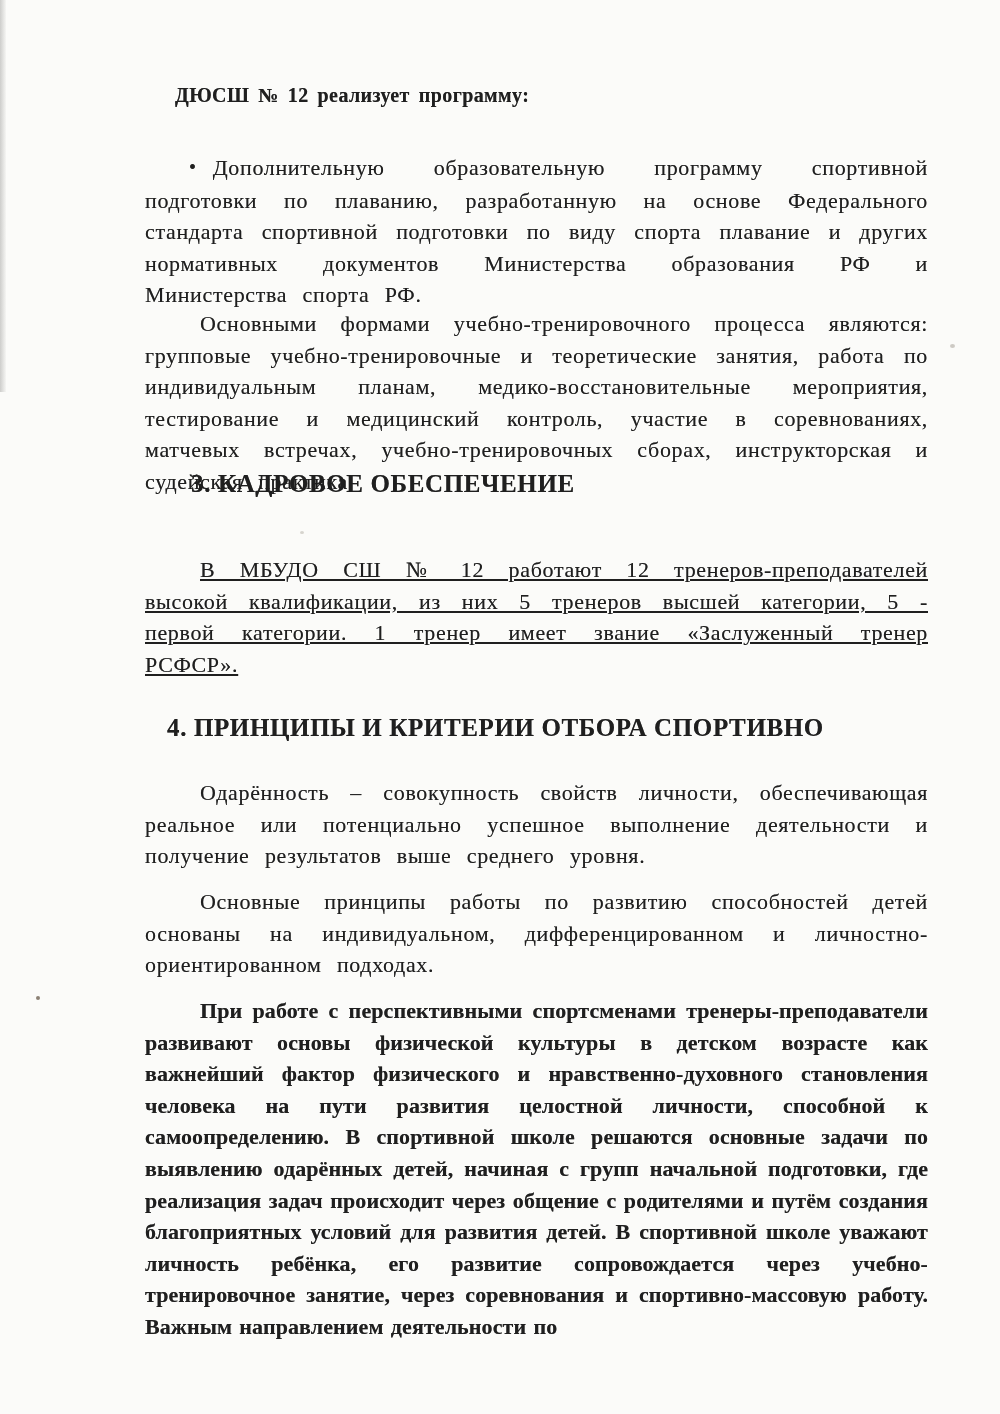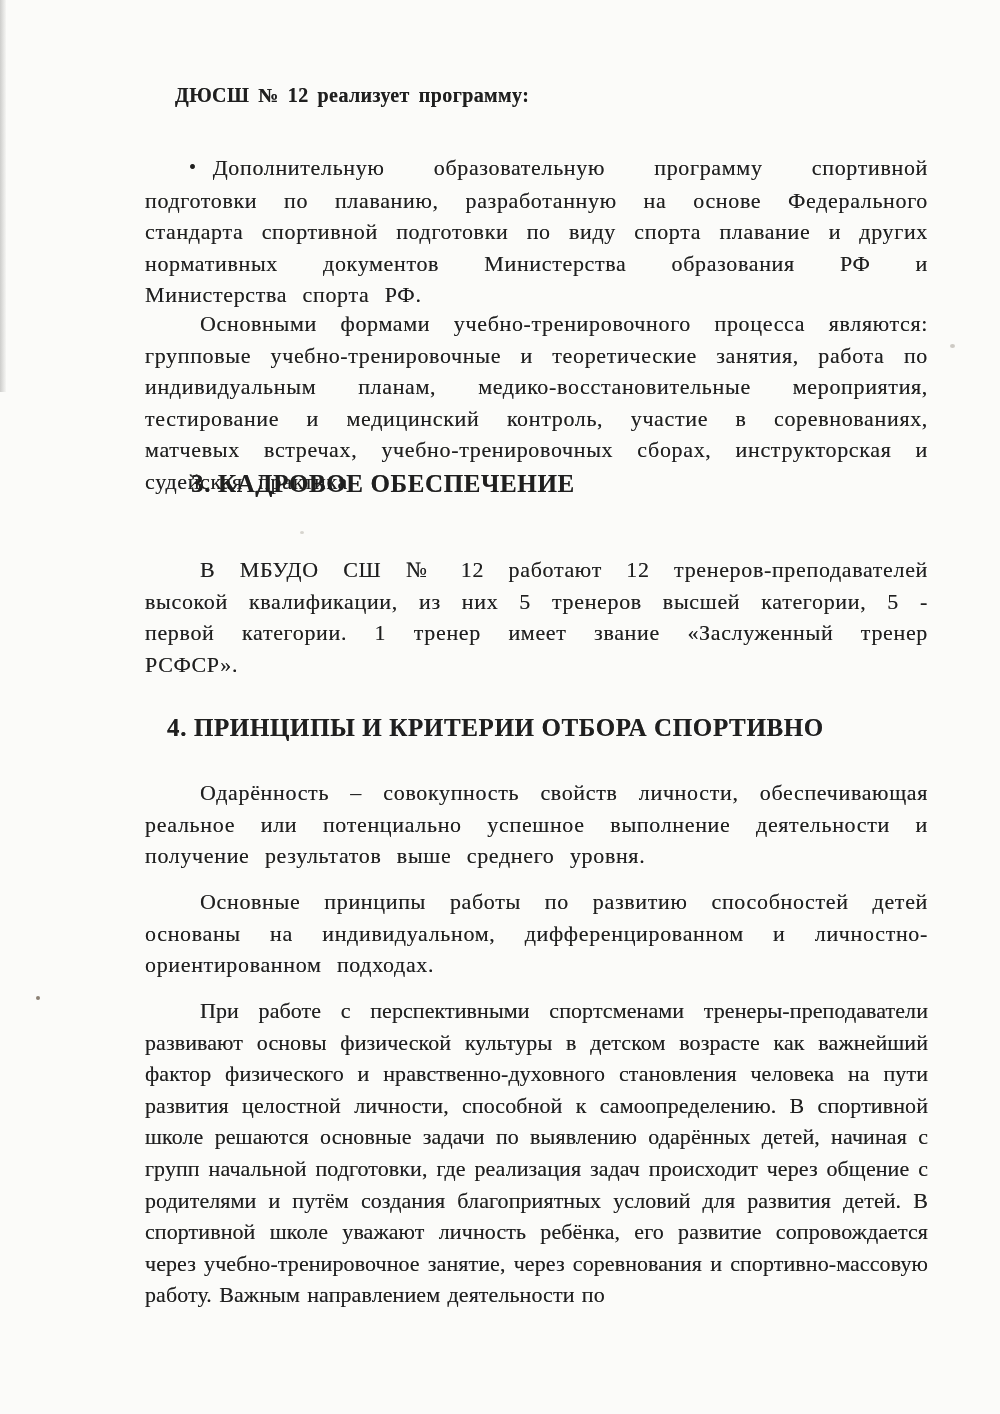--- a/index.html
+++ b/index.html
@@ -27,21 +27,21 @@
 
   .para {
     position: absolute;
     left: 145px; width: 783px;
     font-size: 22px; line-height: 31.6px;
     text-align: justify;
     text-indent: 55px;
     text-shadow: 0 0 0.6px rgba(25,25,25,0.55);
   }
   .wide  { word-spacing: 0.42em; letter-spacing: 0.03em; }
-  .tight { word-spacing: 0.08em; letter-spacing: 0.004em; }
+  .tight { word-spacing: 0.08em; letter-spacing: 0.004em; font-weight: bold; }
 
   .heading {
     position: absolute;
     font-weight: 700;
     text-shadow: 0 0 0.6px rgba(20,20,20,0.6);
   }
   .h-program {
     left: 175px; top: 84px;
     font-size: 20px; letter-spacing: 0.02em;
     word-spacing: 0.18em;
@@ -51,21 +51,21 @@
     box-sizing: border-box;
     text-align: left;
     font-size: 25px;
     letter-spacing: 0.025em;
   }
   .h-staffing  { top: 470px; padding-left: 46px; }
   .h-principles{ top: 712px; padding-left: 22px; line-height: 31px; }
 
   .p-bullet     { top: 130px; text-indent: 22px; }
   .p-forms      { top: 286px; }
-  .p-staffing   { top: 532px; }
+  .p-staffing   { top: 532px; text-decoration: underline; }
   .p-gift       { top: 755px; }
   .p-principles { top: 864px; }
   .p-work       { top: 973px; }
 
   .bullet-marker {
     display: inline-block;
     margin-right: 16px;
     font-size: 20px;
     transform: translateY(-1px);
   }

